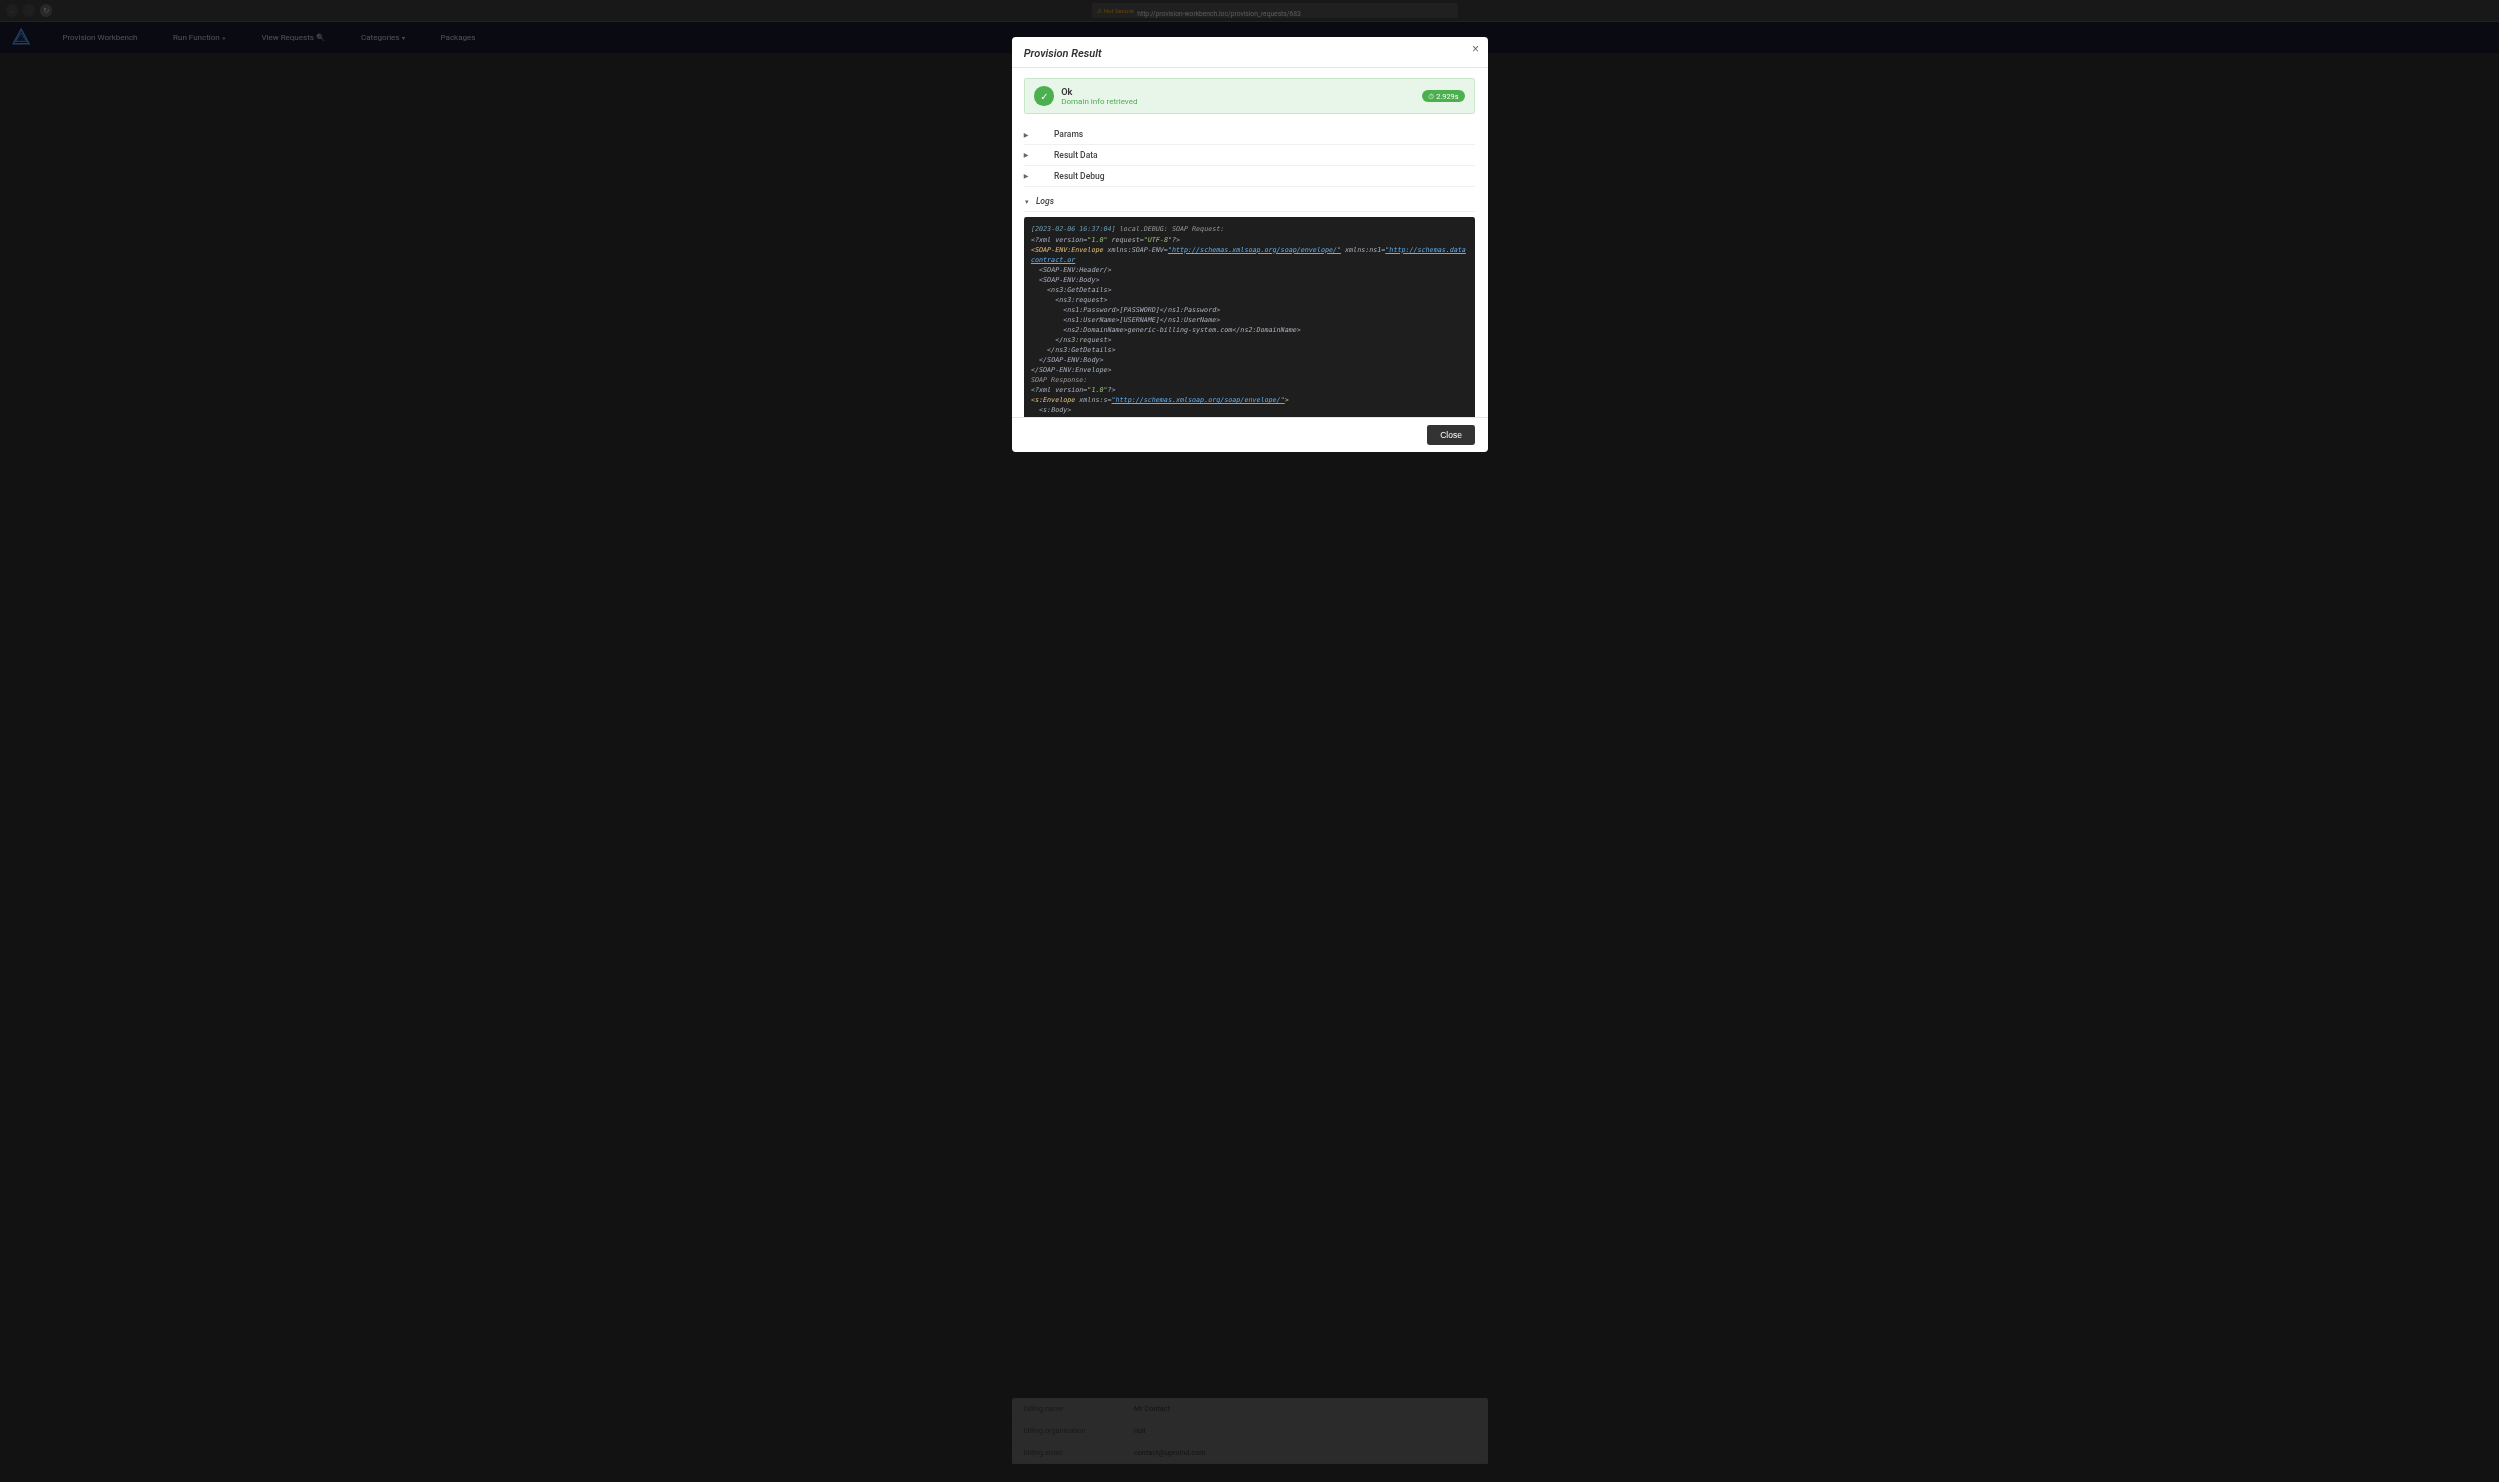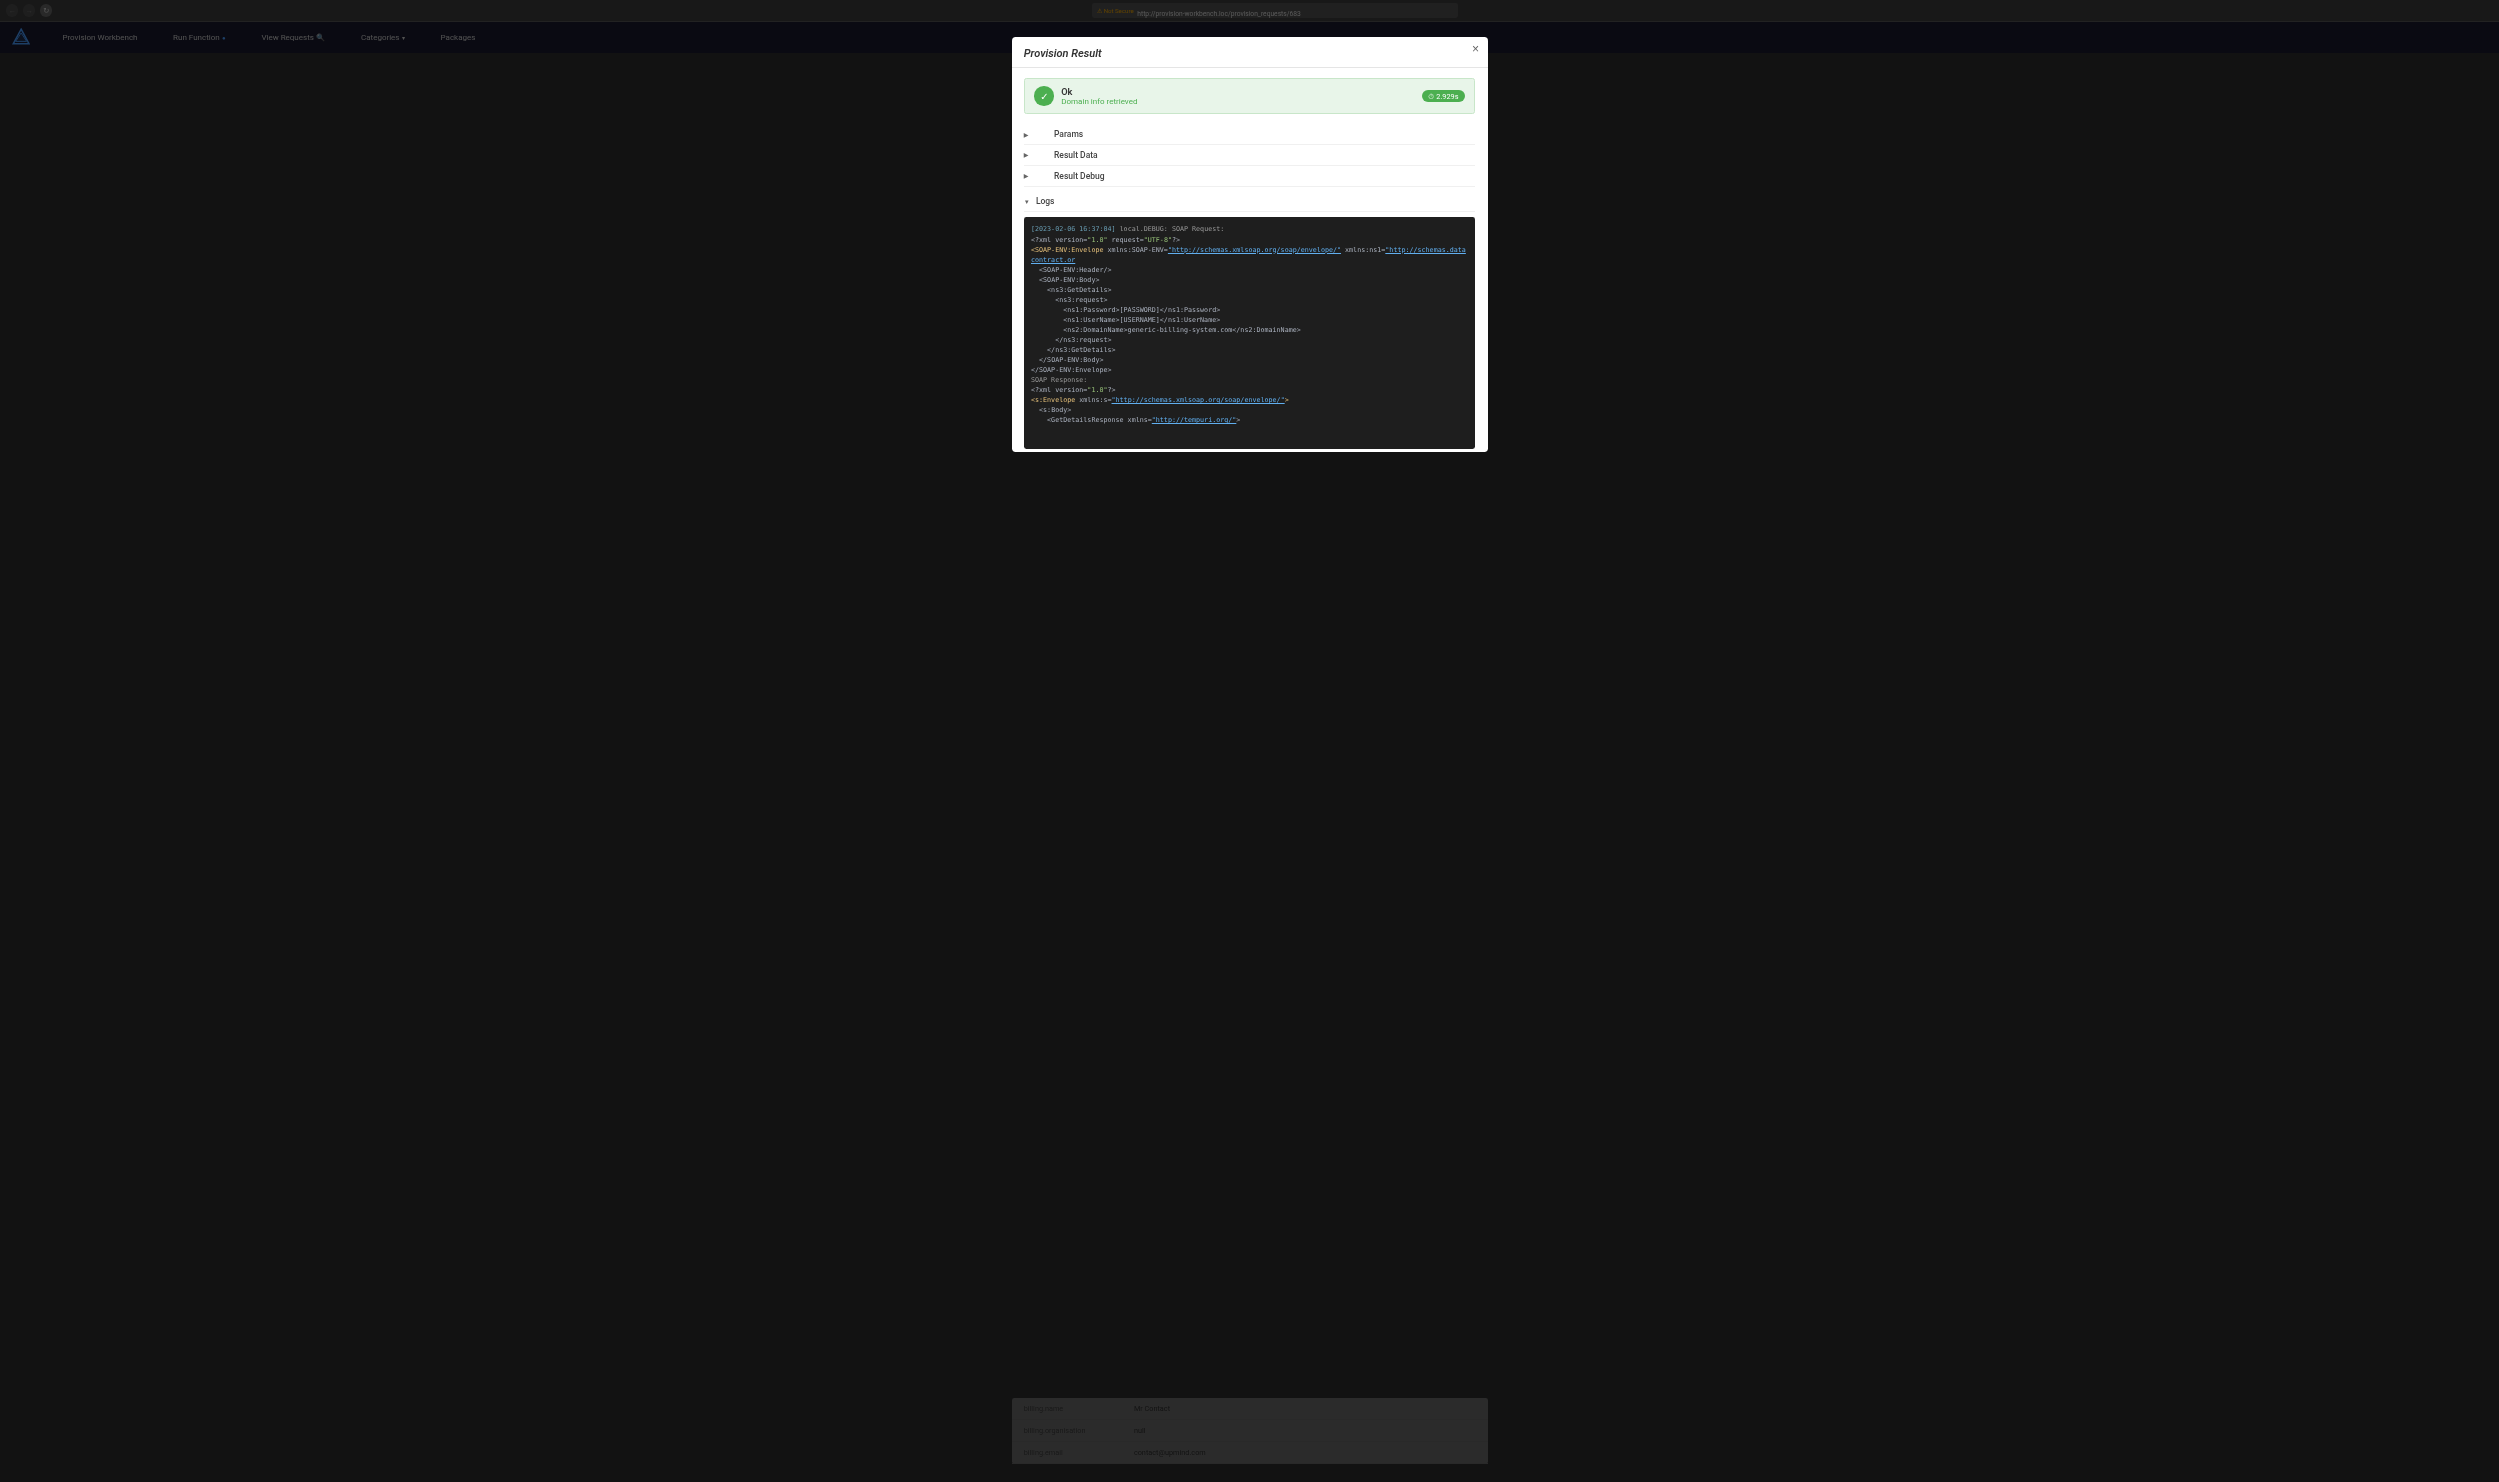--- a/index.html
+++ b/index.html
@@ -212,20 +212,21 @@
     }
     .section-label {
       font-size: 8.5px;
       color: #444;
       font-weight: 500;
     }
 
     
     .logs-section {
       margin-top: 4.9px;
+      font-style: italic;
     }
     .logs-header {
       padding: 4.9px 0;
       display: flex;
       align-items: center;
       gap: 4.9px;
       cursor: pointer;
       border-bottom: 0.6px solid #f0f0f0;
     }
     .logs-content {
@@ -423,18 +424,21 @@
 
 
 
 
 </pre>
           </div>
         </div>
 
       </div>
 
+      <div class="modal-footer">
+        <button class="btn-close">Close</button>
+      </div>
 
     </div>
   </div>
 
 </div>
 
 
 </body></html>

